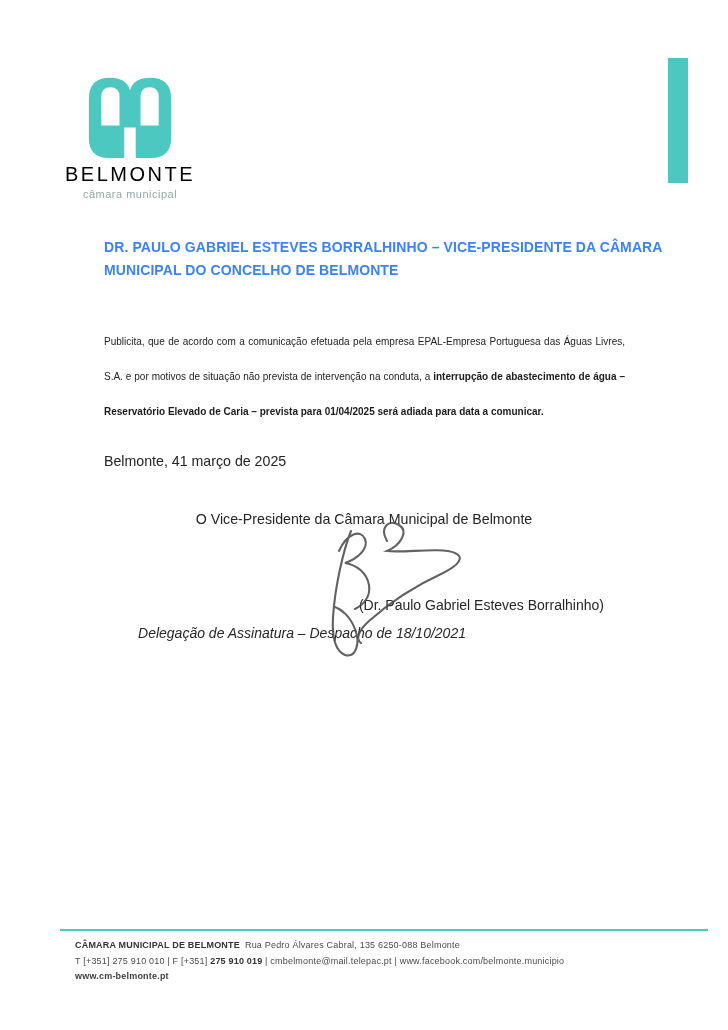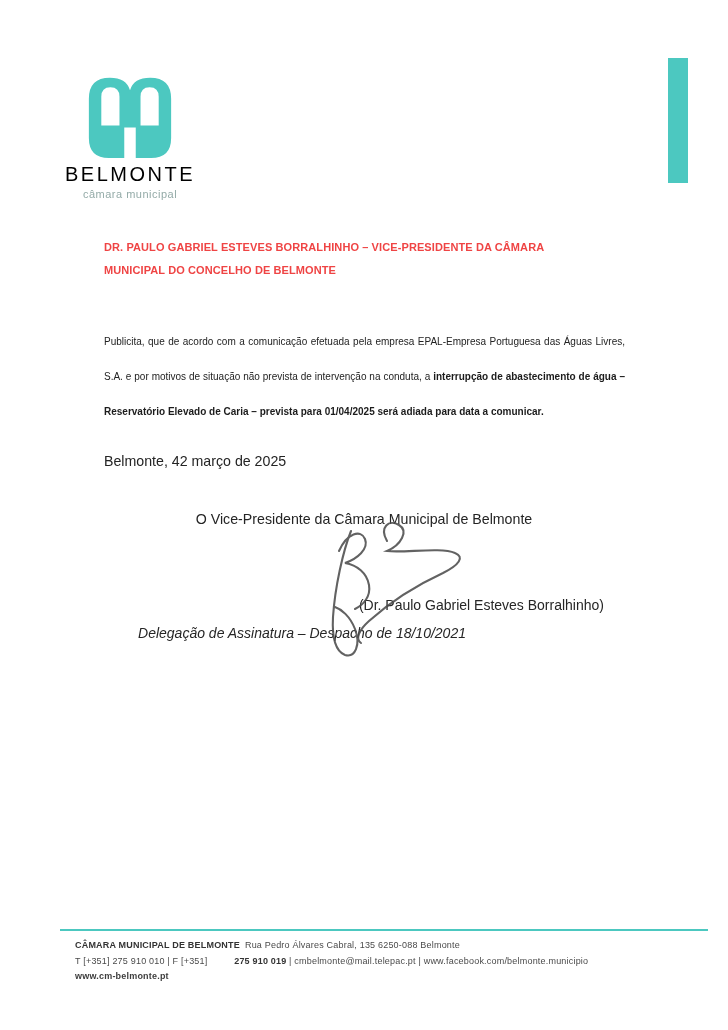--- a/index.html
+++ b/index.html
@@ -38,22 +38,22 @@
   
   .accent-bar {
     position:absolute; left:668px; top:58px;
     width:20px; height:125px;
     background:#4cc8c0;
   }
 
   
   .doc-title {
     position:absolute; left:104px; top:236px; width:560px;
-    font-weight:bold; font-size:11px; line-height:22.5px;
-    color:#ef4444; letter-spacing:0.1px;
+    font-weight:bold; font-size:14px; line-height:22.5px;
+    color:#3b82f6; letter-spacing:0.1px;
   }
   .doc-title div { white-space:nowrap; }
 
   
   .body-par {
     position:absolute; left:104px; top:314px; width:521px;
     font-size:10px; line-height:35px;
     text-align:justify; color:#232323;
   }
   .body-par b { color:#1c1c1c; }
@@ -86,21 +86,21 @@
   
   .footer-rule {
     position:absolute; left:60px; top:929px;
     width:648px; height:2px; background:#4cc8c0;
   }
   .footer {
     position:absolute; left:75px; top:938px; width:630px;
     font-size:9px; line-height:15.5px;
     color:#4a4a4a; letter-spacing:0.2px;
   }
-  .footer .b { font-weight:bold; color:#333333;margin-left:24px; }
+  .footer .b { font-weight:bold; color:#333333; }
   .footer .org { font-weight:bold; color:#333333; margin-right:5px; }
   .footer-line { white-space:nowrap; }
   .footer-site { font-weight:bold; color:#3d3d3d; }
 </style>
 </head>
 <body>
 
 <div class="page">
 
   <div class="logo">
@@ -117,21 +117,21 @@
 
   <div class="accent-bar"></div>
 
   <div class="doc-title">
     <div>DR. PAULO GABRIEL ESTEVES BORRALHINHO – VICE-PRESIDENTE DA CÂMARA</div>
     <div>MUNICIPAL DO CONCELHO DE BELMONTE</div>
   </div>
 
   <p class="body-par"><span>Publicita, que de acordo com a comunicação efetuada pela empresa EPAL-Empresa Portuguesa das Águas Livres, S.A. e por motivos de situação não prevista de intervenção na conduta, a </span><b>interrupção de abastecimento de água – Reservatório Elevado de Caria – prevista para 01/04/2025 será adiada para data a comunicar.</b></p>
 
-  <div class="dateline">Belmonte, 42 março de 2025</div>
+  <div class="dateline">Belmonte, 41 março de 2025</div>
 
   <div class="sig-role">O Vice-Presidente da Câmara Municipal de Belmonte</div>
 
   <svg class="sig-scribble" viewBox="0 0 175 148">
     <g fill="none" stroke="#4d4d4d" stroke-width="2.1" stroke-linecap="round" opacity="0.88">
       <path d="M56 14 C 48 34, 40 70, 38 100 C 37 118, 40 134, 50 138 C 60 141, 66 128, 60 112 C 55 99, 46 92, 40 90"></path>
       <path d="M44 34 C 52 16, 66 12, 70 22 C 74 32, 62 42, 50 46 C 62 48, 72 56, 74 68 C 76 80, 68 88, 60 92"></path>
       <path d="M92 24 C 84 10, 94 2, 104 8 C 114 14, 106 28, 92 34 C 110 36, 146 30, 160 36 C 170 40, 164 48, 148 56 C 122 68, 94 86, 74 104 C 64 113, 60 122, 66 126"></path>
     </g>
   </svg>

